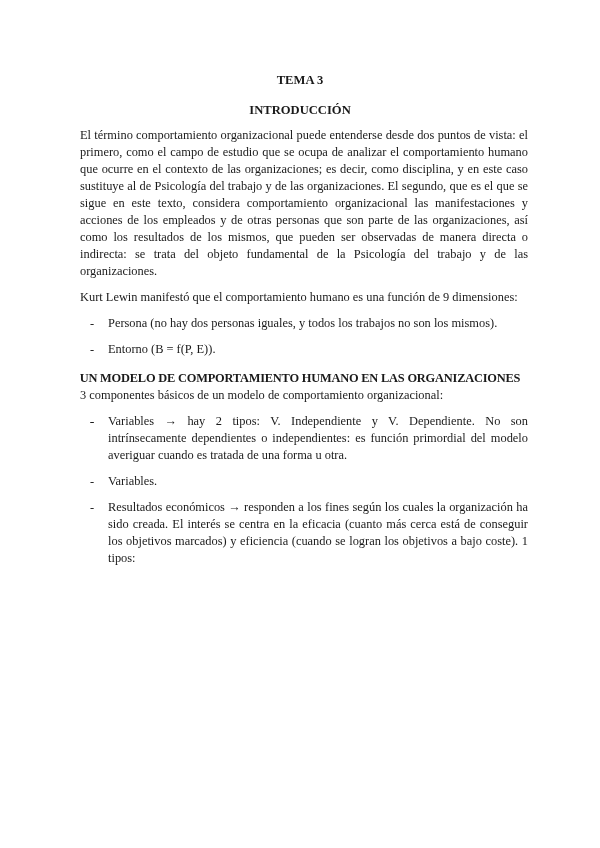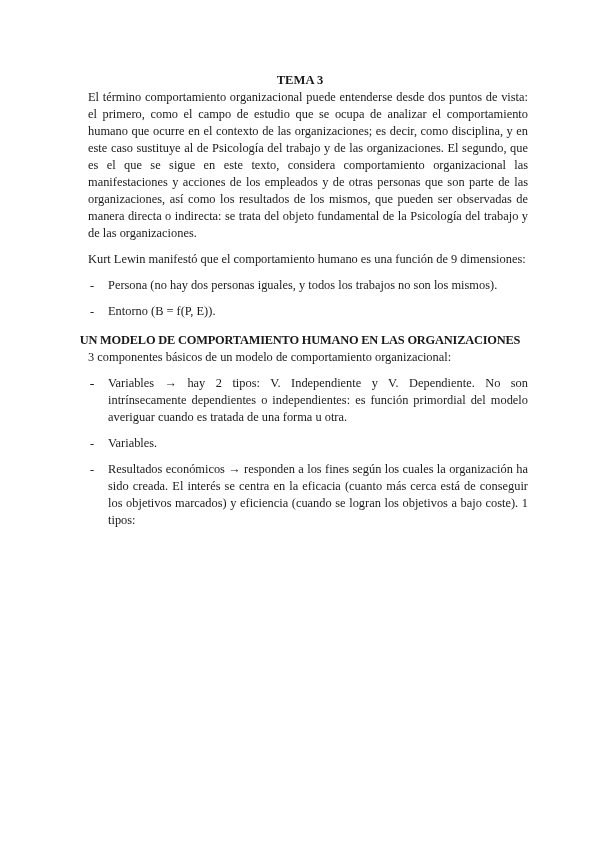--- a/index.html
+++ b/index.html
@@ -3,33 +3,34 @@
   <meta charset="utf-8">
   <style>
     html, body { margin: 0; padding: 0; background: #ffffff; }
     body { width: 600px; height: 848px; position: relative; overflow: hidden; }
     .page {
       position: absolute; left: 72px; top: 72px; width: 456px;
       font-family: "Liberation Serif", serif; font-size: 12.4px; line-height: 17px;
       color: #1a1a1a;
     }
     .title { text-align: center; font-weight: bold; font-size: 12.6px; margin: 0; }
-    .t1 { }
+    .t1 { margin-bottom: 13px; }
     .t2 { margin-bottom: 8px; }
-    p { margin: 0 0 9px 16px; text-align: justify; }
+    p { margin: 0 0 9px 8px; text-align: justify; }
     .section { text-align: center; font-weight: bold; font-size: 12.4px; margin: 12px 0 0 0; letter-spacing: -0.2px; }
     ul { list-style: none; margin: 0 0 9px 0; padding: 0; }
     li { position: relative; padding-left: 36px; text-align: justify; margin-bottom: 9px; }
     li .dash { position: absolute; left: 18px; top: 0; }
   </style>
 </head>
 <body>
 
 <div class="page">
   <div class="title t1">TEMA 3</div>
+  <div class="title t2">INTRODUCCIÓN</div>
 
   <p>El término comportamiento organizacional puede entenderse desde dos puntos de vista: el primero, como el campo de estudio que se ocupa de analizar el comportamiento humano que ocurre en el contexto de las organizaciones; es decir, como disciplina, y en este caso sustituye al de Psicología del trabajo y de las organizaciones. El segundo, que es el que se sigue en este texto, considera comportamiento organizacional las manifestaciones y acciones de los empleados y de otras personas que son parte de las organizaciones, así como los resultados de los mismos, que pueden ser observadas de manera directa o indirecta: se trata del objeto fundamental de la Psicología del trabajo y de las organizaciones.</p>
   <p>Kurt Lewin manifestó que el comportamiento humano es una función de 9 dimensiones:</p>
 
   <ul>
     <li><span class="dash">-</span><span>Persona (no hay dos personas iguales, y todos los trabajos no son los mismos).</span></li>
     <li><span class="dash">-</span><span>Entorno (B = f(P, E)).</span></li>
   </ul>
 
 

